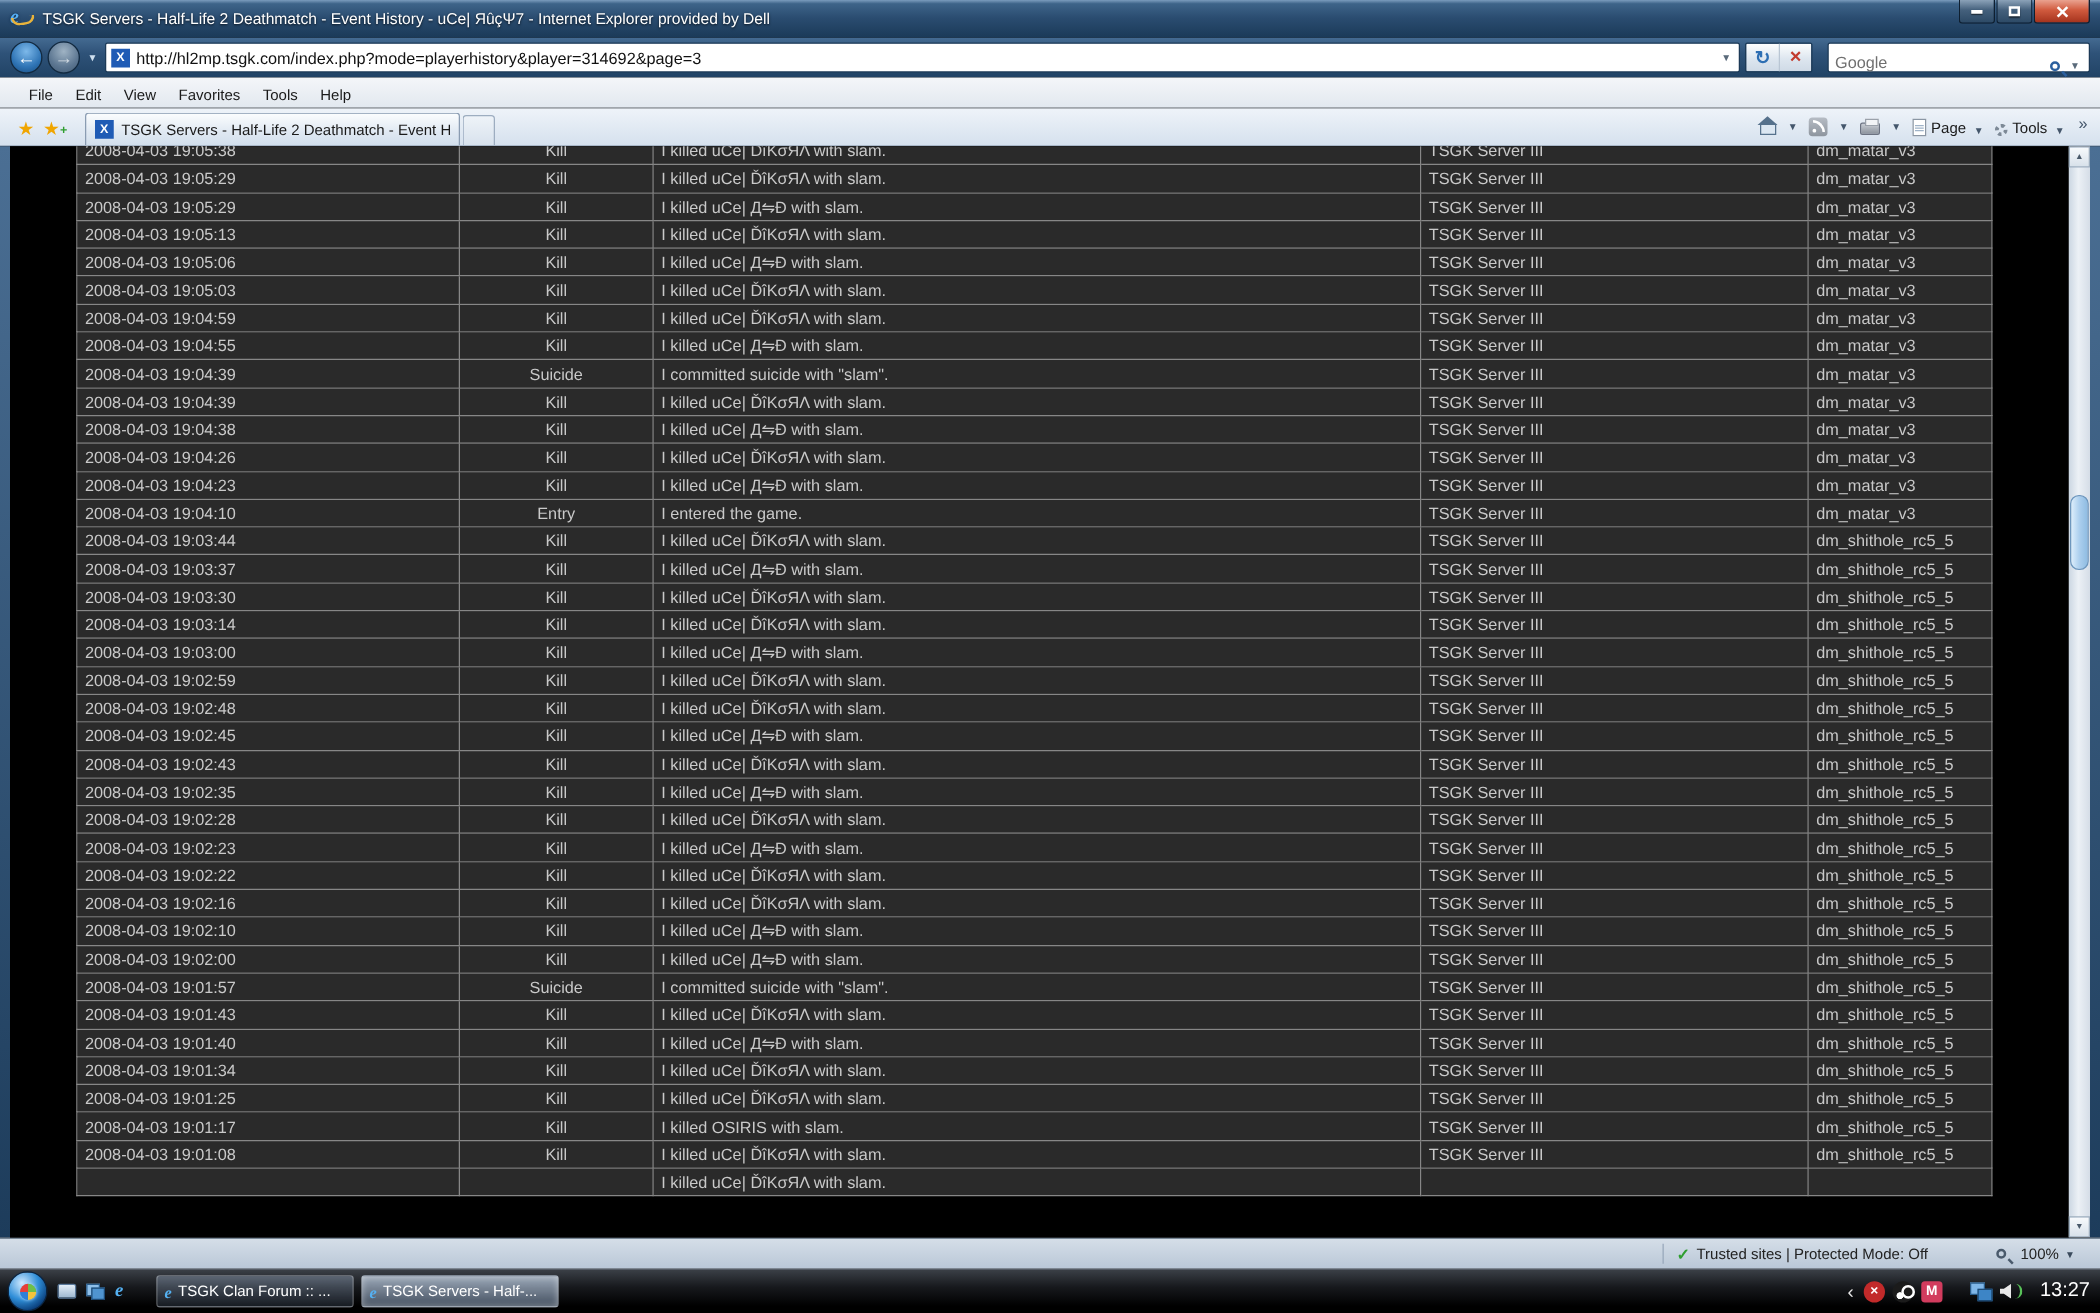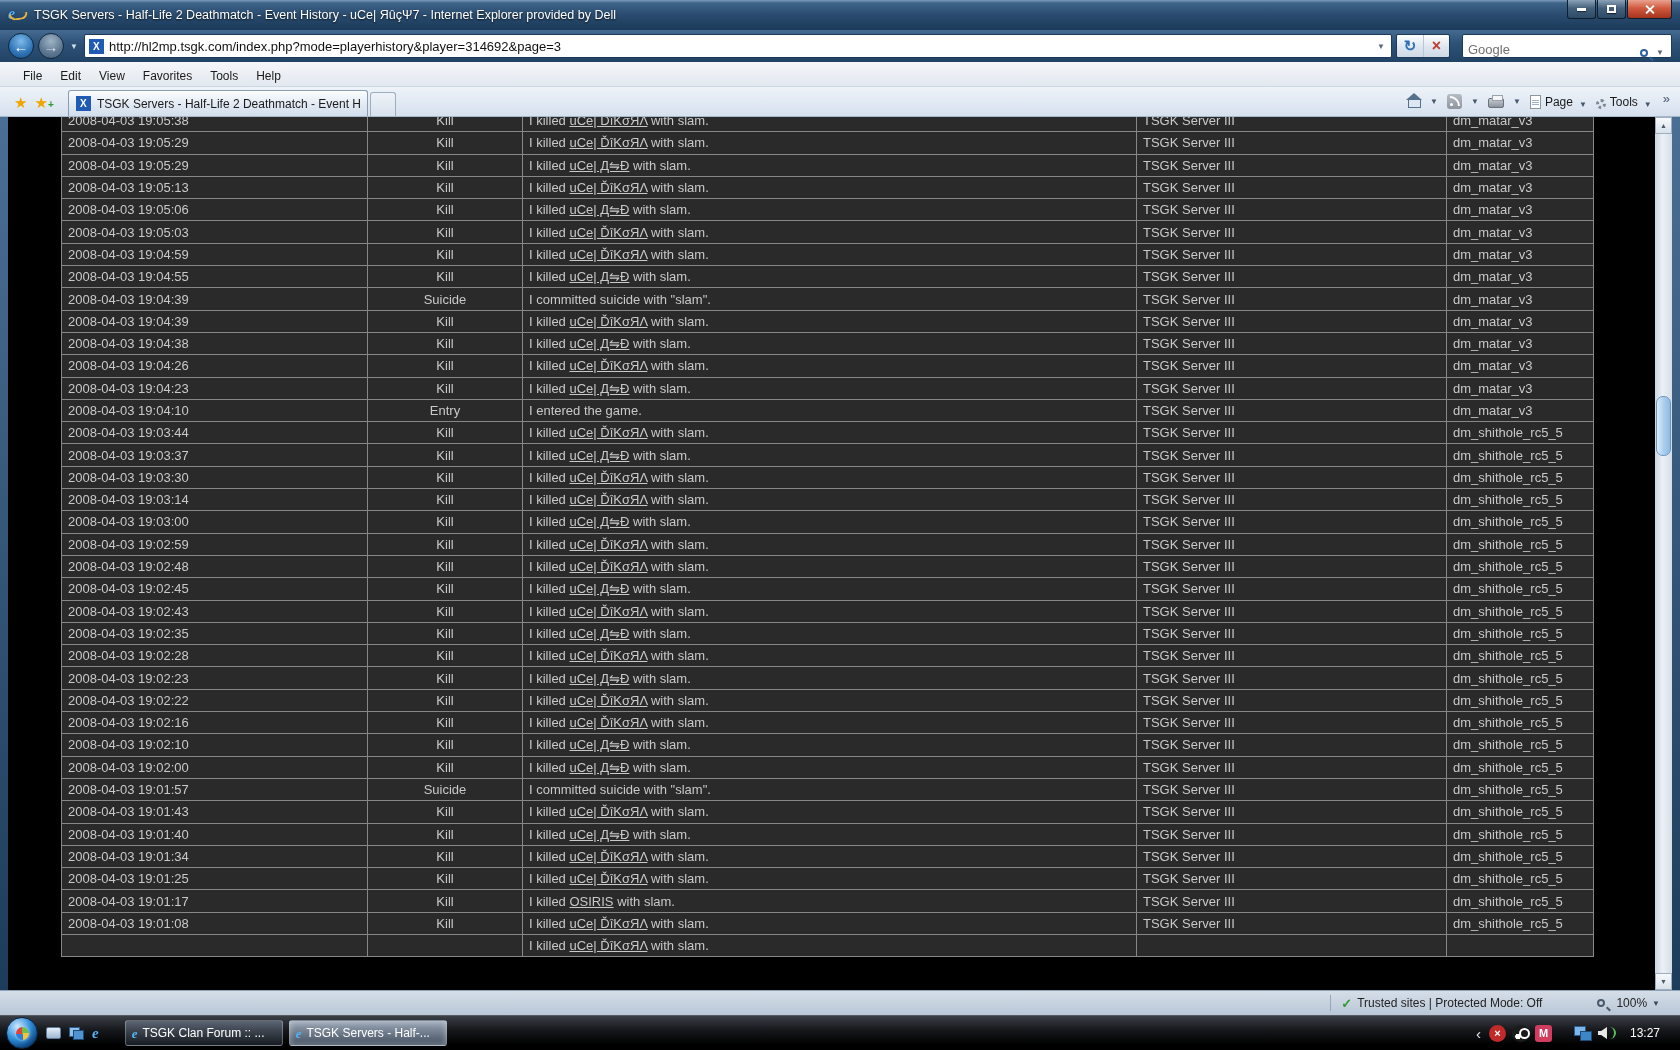--- a/index.html
+++ b/index.html
@@ -65,21 +65,21 @@
 .gear{width:10px;height:10px;border:3px dotted #7d8996;border-radius:50%}
 .chev{font-size:13px;color:#44566b;padding:0 4px 6px 2px}
 
 
 .content{flex:1;display:flex;min-height:0}
 .edge{width:8px;background:linear-gradient(#4b6f94,#1d3c5b);flex:none}
 .page{flex:1;position:relative;background:#000;overflow:hidden}
 .etable{position:absolute;left:53px;top:-8px;width:1532px;border-collapse:collapse;table-layout:fixed}
 .etable td{border:1px solid #878787;background:#2a2a2a;color:#c9c9c9;font-size:13px;height:22.3px;padding:0 6px;white-space:nowrap;overflow:hidden}
 .etable td.c-type{text-align:center}
-.victim{color:#c9c9c9;text-decoration:underline;cursor:pointer}
+.victim{color:#c9c9c9;cursor:pointer}
 .vscroll{position:absolute;top:0;right:0;width:17px;height:100%;background:linear-gradient(to right,#cbd6e2,#ecf1f6 45%,#d5dde7)}
 .sbtn{width:17px;height:17px;border:1px solid #9daebf;background:linear-gradient(#f7fafc,#d8e1ea);display:flex;align-items:center;justify-content:center;font-size:7px;color:#4a5a6a}
 .sbtn.down{position:absolute;bottom:0}
 .sthumb{position:absolute;top:279px;left:1px;width:15px;height:60px;border:1px solid #6d96bd;border-radius:7px;background:linear-gradient(to right,#ddeefb,#accfee 50%,#8fbce2)}
 
 
 .statusbar{height:25px;background:linear-gradient(#d5dee8,#b9c7d7);border-top:1px solid #8fa1b5;display:flex;align-items:center;font-size:12px;color:#222;padding:0 12px;flex:none}
 .sb-right{margin-left:auto;display:flex;align-items:center}
 .okcheck{color:#2f9e2f;font-weight:bold;font-size:13px;margin-right:5px}
 .sbsep{width:1px;height:16px;background:#97a7ba;margin:0 10px}
@@ -107,21 +107,21 @@
 .ti.redx{background:#c22a2a;color:#fff;font:bold 11px/17px "Liberation Sans",sans-serif;text-align:center}
 .ti.steam{background:radial-gradient(circle at 35% 68%,#fff 0 2.5px,#1b1b1b 3px);position:relative}
 .ti.steam::after{content:"";position:absolute;left:7px;top:3px;width:7px;height:7px;border:2px solid #fff;border-radius:50%}
 .ti.mbadge{border-radius:3px;background:#d23c5e;color:#fff;font:bold 11px/17px "Liberation Sans",sans-serif;text-align:center}
 .gap10{width:10px}
 .net{width:18px;height:15px;position:relative}
 .net::before{content:"";position:absolute;left:0;top:0;width:10px;height:8px;background:#7fb6e8;border:1px solid #2a5d8c}
 .net::after{content:"";position:absolute;right:0;bottom:0;width:10px;height:8px;background:#3d85c6;border:1px solid #1d4a75}
 .spk{width:9px;height:12px;background:#e8e8e8;clip-path:polygon(0 33%,35% 33%,100% 0,100% 100%,35% 67%,0 67%);position:relative}
 .spkwave{width:8px;height:12px;border:2px solid #58c158;border-left:none;border-top:none;border-bottom:none;border-radius:0 10px 10px 0;margin-left:1px}
-.clock{color:#fff;font-size:12px;margin:0 16px 0 8px}
+.clock{color:#fff;font-size:16px;margin:0 4px 0 8px}
 </style>
 </head>
 <body>
 
 <div class="win">
 
   <div class="titlebar">
     <span class="ie-logo">e</span>
     <span class="title-text">TSGK Servers - Half-Life 2 Deathmatch - Event History - uCe| ЯûçΨ7 - Internet Explorer provided by Dell</span>
     <div class="win-controls">

